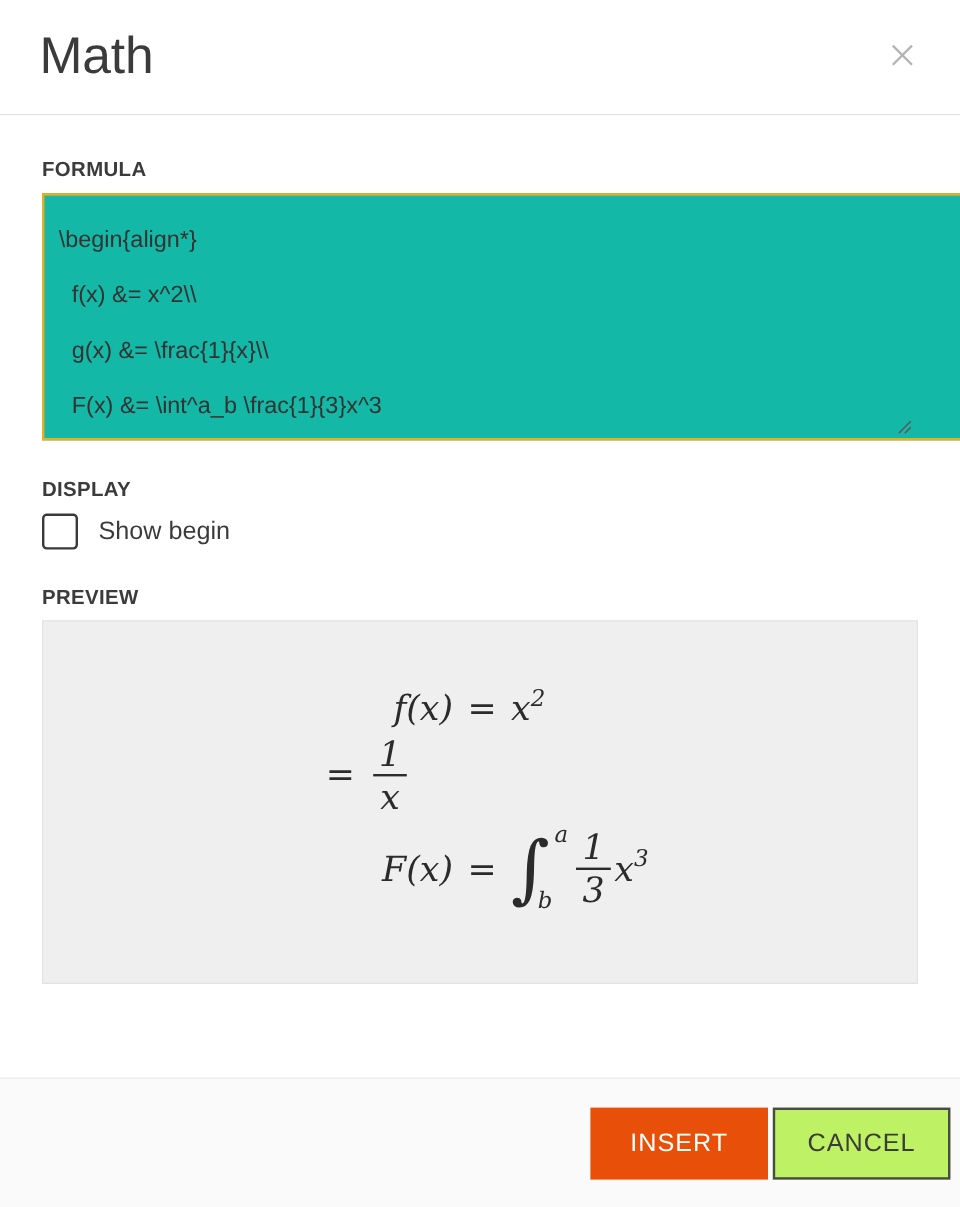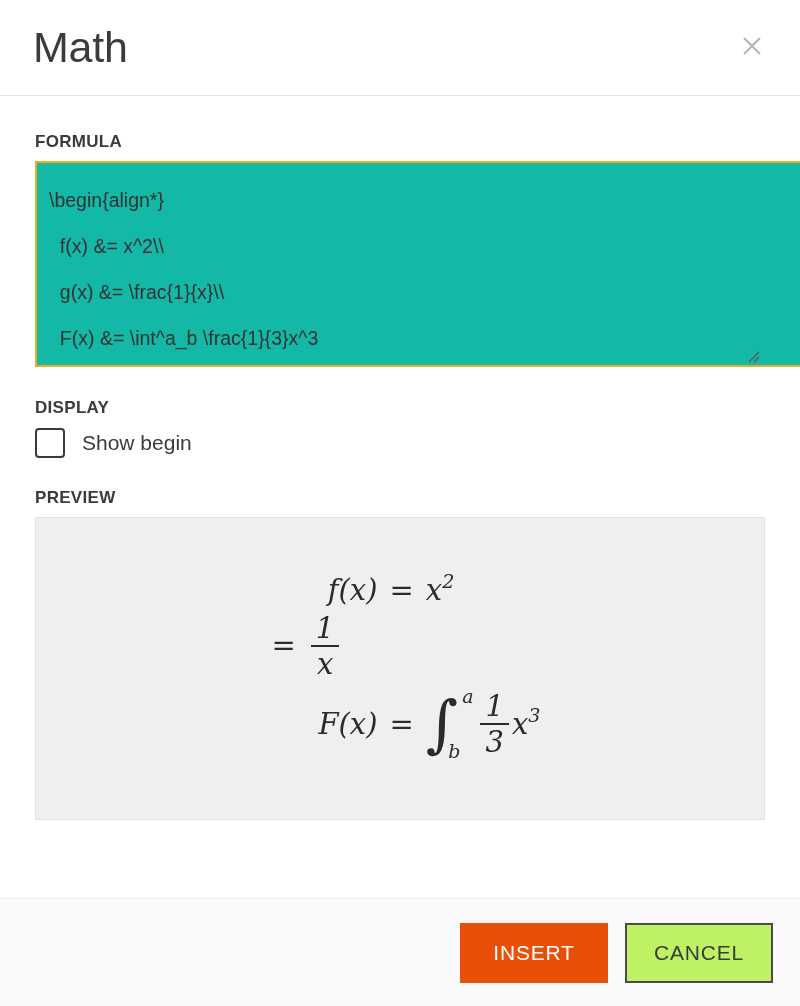--- a/index.html
+++ b/index.html
@@ -225,23 +225,23 @@
 
   
   .dialog-footer {
     flex: 0 0 108px;
     height: 108px;
     background: #fafafa;
     border-top: 1px solid #eaeaea;
     display: flex;
     align-items: center;
     justify-content: flex-end;
-    padding: 0 27px 0 0;
-    box-sizing: border-box;
-    gap: 17px;
+    padding: 0 8px 0 0;
+    box-sizing: border-box;
+    gap: 4px;
   }
   .btn {
     height: 60px;
     min-width: 148px;
     font-size: 21px;
     letter-spacing: 0.8px;
     font-weight: 400;
     font-family: "Liberation Sans", sans-serif;
     cursor: pointer;
     box-sizing: border-box;

